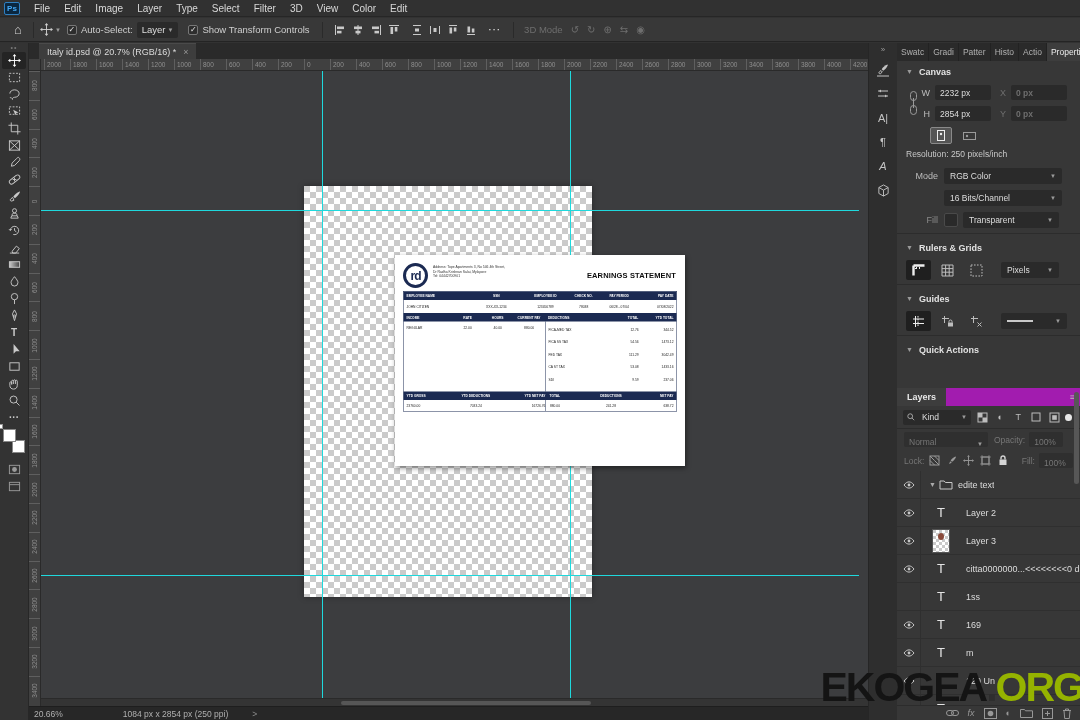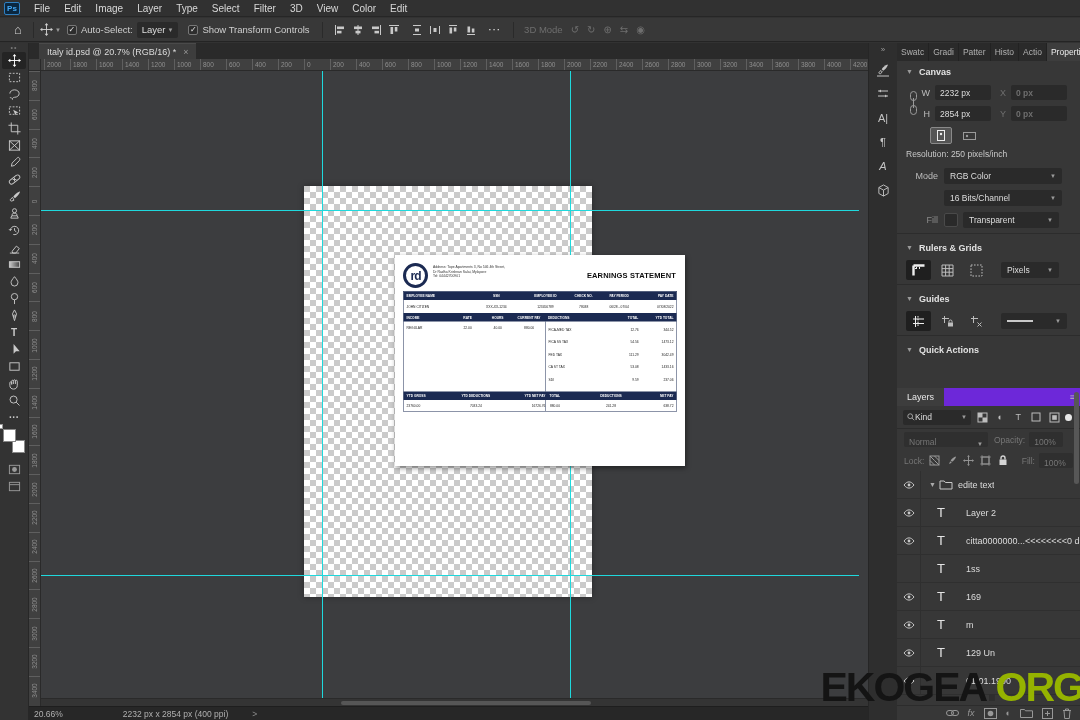--- a/index.html
+++ b/index.html
@@ -175,25 +175,25 @@
   .select .caret{margin-left:auto;}
   .w118{width:118px;} .w96{width:96px;} .w58{width:58px;} .w66{width:66px;}
   .fill-swatch{width:14px;height:14px;background:#2a2a2a;border:1px solid #4a4a4a;border-radius:2px;margin-right:5px;}
   .pbtn-row{display:flex;align-items:center;height:24px;}
   .pbtn{width:25px;height:20px;display:flex;align-items:center;justify-content:center;border-radius:2px;margin-right:4px;}
   .pbtn.active{background:#1f1f1f;}
   .line-swatch{width:26px;height:2px;background:#c9c9c9;}
 
   
   .layers{position:absolute;left:0;top:345px;right:0;bottom:0;background:#373737;}
-  .ltabs{height:18px;background:#6d28d9;display:flex;align-items:stretch;font-size:9px;}
+  .ltabs{height:18px;background:#a21caf;display:flex;align-items:stretch;font-size:9px;font-weight:bold;}
   .ltab{background:#3d3d3d;color:#e8e8e8;display:flex;align-items:center;padding:0 10px;}
   .filter-row{height:23px;display:flex;align-items:center;padding:0 6px;gap:4px;border-bottom:1px solid #2c2c2c;}
   .kind-box{width:72px;height:15px;background:#2a2a2a;border-radius:2px;display:flex;align-items:center;
-            gap:0;padding:0 4px;font-size:8.5px;color:#ddd;}
+            gap:7px;padding:0 4px;font-size:8.5px;color:#ddd;}
   .f-ic{width:15px;height:15px;display:flex;align-items:center;justify-content:center;color:#bdbdbd;font-size:9px;}
   .f-dot{width:7px;height:7px;border-radius:50%;background:#e8e8e8;margin-left:auto;margin-right:2px;}
   .blend-row,.lock-row{height:21px;display:flex;align-items:center;padding:0 7px;color:#767676;font-size:8.5px;gap:4px;}
   .dis-box{height:15px;background:#2f2f2f;border-radius:2px;display:flex;align-items:flex-end;padding:0 5px;color:#767676;}
   .lk-ic{width:13px;height:14px;display:flex;align-items:center;justify-content:center;color:#9a9a9a;font-size:9px;}
   .layer-list{position:relative;}
   .lrow{height:28px;display:flex;align-items:center;border-bottom:1px solid #2f2f2f;font-size:9px;color:#dcdcdc;}
   .eye-cell{width:24px;align-self:stretch;border-right:1px solid #2f2f2f;display:flex;align-items:center;justify-content:center;}
   .no-eye .eye-cell svg{visibility:hidden;}
   .l-chevron,.l-folder{display:none;}
@@ -700,21 +700,21 @@
       </div>
     </div>
   </div>
 
   <div class="hscroll">
       <div class="thumb"></div>
     </div>
 
   <div class="statusbar">
     <span class="zoomv">20.66%</span>
-    <span class="doci">2232 px x 2854 px (400 ppi)</span>
+    <span class="doci">1084 px x 2854 px (250 ppi)</span>
     <span class="scaret">&gt;</span>
   </div>
 
   <div class="dockstrip">
     <div class="collapse">»</div>
     <div class="dock-icon">
         <svg width="14" height="14" viewBox="0 0 14 14">
           <path d="M11.5 1.5c-2.4.9-4.8 3-5.8 4.7l1.5 1.5c1.7-1 3.8-3.4 4.7-5.8z" fill="#c3c3c3"></path>
           <path d="M5 7.5l-1.6 1.3c-.9.7-.5 2.2.9 2L6.3 9z" fill="none" stroke="#c3c3c3"></path>
           <path d="M1 13h12" stroke="#c3c3c3"></path>
@@ -986,20 +986,34 @@
                 <circle cx="6" cy="4" r="1.4" fill="#c9c9c9"></circle>
               </svg>
           </span>
 
           <span class="thumb-box">
             <span class="t-glyph">T</span>
 
           </span>
           <span class="lname">Layer 2</span>
         </div>
+          <div class="lrow type-image">
+          <span class="eye-cell">
+            <svg width="12" height="8" viewBox="0 0 12 8">
+                <path d="M1 4C2.8 1.7 4.4.9 6 .9S9.2 1.7 11 4C9.2 6.3 7.6 7.1 6 7.1S2.8 6.3 1 4z" fill="none" stroke="#c9c9c9"></path>
+                <circle cx="6" cy="4" r="1.4" fill="#c9c9c9"></circle>
+              </svg>
+          </span>
+
+          <span class="thumb-box">
+
+            <span class="img-thumb"></span>
+          </span>
+          <span class="lname">Layer 3</span>
+        </div>
           <div class="lrow type-text">
           <span class="eye-cell">
             <svg width="12" height="8" viewBox="0 0 12 8">
                 <path d="M1 4C2.8 1.7 4.4.9 6 .9S9.2 1.7 11 4C9.2 6.3 7.6 7.1 6 7.1S2.8 6.3 1 4z" fill="none" stroke="#c9c9c9"></path>
                 <circle cx="6" cy="4" r="1.4" fill="#c9c9c9"></circle>
               </svg>
           </span>
 
           <span class="thumb-box">
             <span class="t-glyph">T</span>

